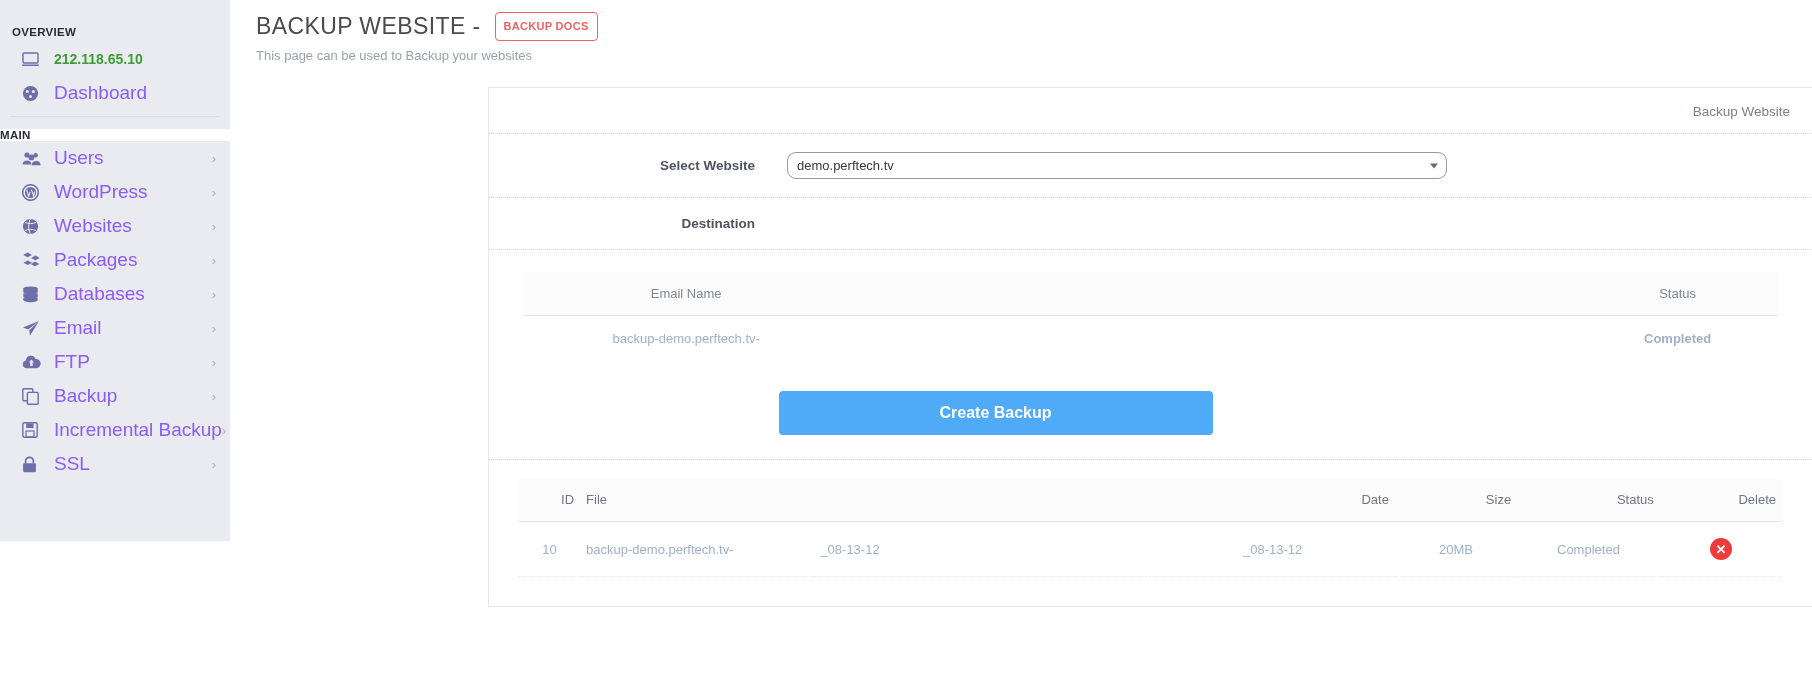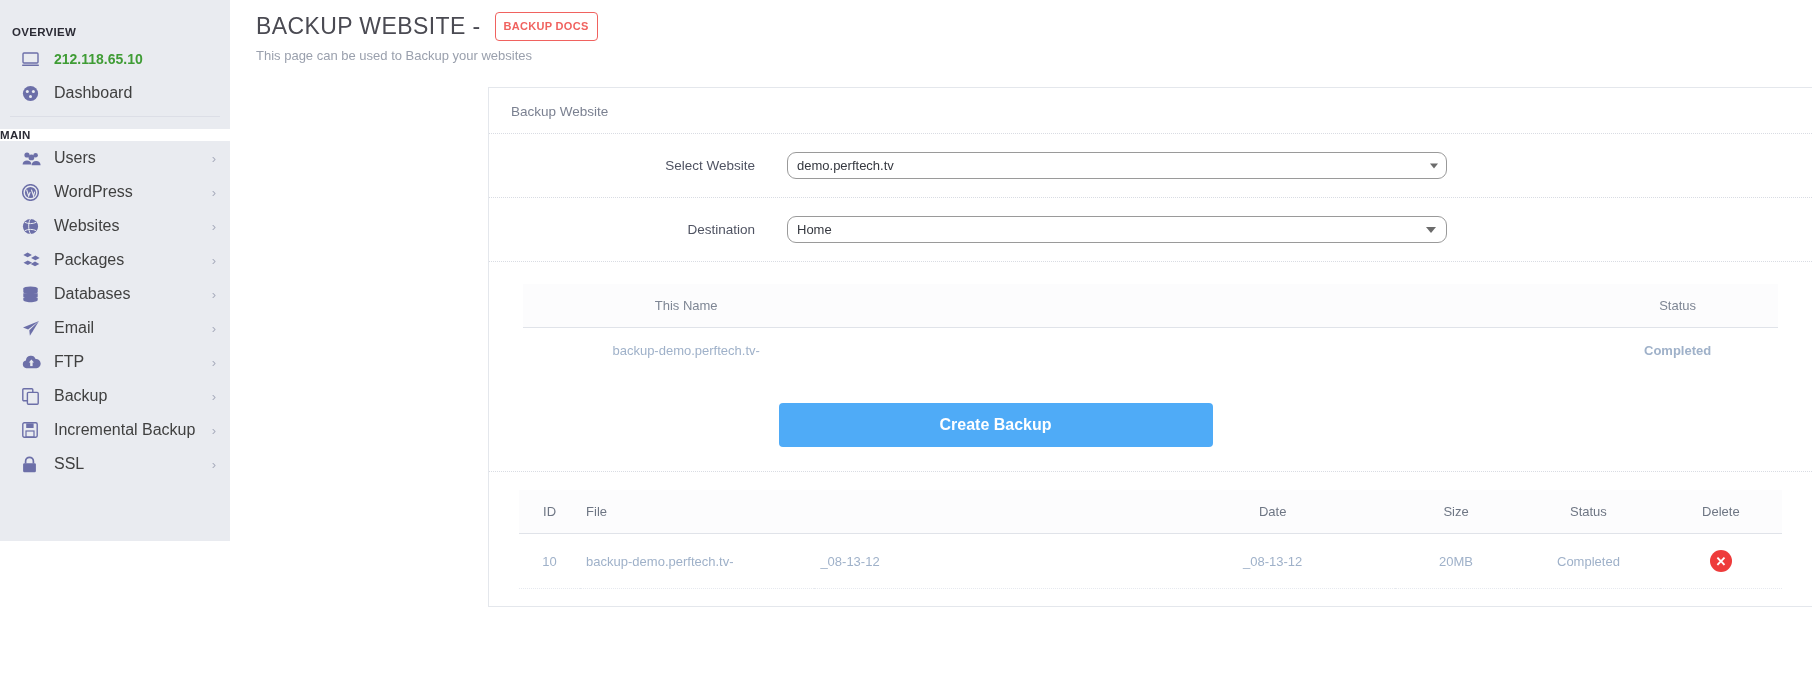--- a/index.html
+++ b/index.html
@@ -45,22 +45,22 @@
     width: 22px;
     height: 20px;
     display: inline-flex;
     align-items: center;
     justify-content: flex-start;
     color: #6c6fa8;
     flex: 0 0 22px;
   }
   .side-item .ico svg { display: block; }
   .side-label {
-    font-size: 16px;
-    color: #404040;
+    font-size: 19px;
+    color: #8b5cf6;
     margin-left: 10px;
     white-space: nowrap;
   }
   .side-item.ip .side-label {
     color: #3f9c35;
     font-weight: bold;
     font-size: 14px;
   }
   .chev {
     margin-left: auto;
@@ -112,33 +112,34 @@
     border: 1px solid #e4e7ec;
     border-right: none;
     background: #fff;
     min-height: 520px;
   }
   .card-head {
     padding: 16px 22px 14px 22px;
     font-size: 13.5px;
     color: #7b8191;
     border-bottom: 1px dotted #d9dce3;
+    text-align: right;
   }
   .form-row {
     display: flex;
     align-items: center;
     padding: 18px 0 18px 0;
     border-bottom: 1px dotted #d9dce3;
   }
   .form-label {
     width: 298px;
     text-align: right;
     padding-right: 32px;
     font-size: 13.5px;
-    font-weight: normal;
+    font-weight: bold;
     color: #4f5362;
     white-space: nowrap;
   }
   .select-box {
     position: relative;
     width: 660px;
     height: 27px;
     border: 1px solid #9a9a9a;
     border-radius: 9px;
     background: #fff;
@@ -201,21 +202,21 @@
 
   .bottom-table-wrap { padding: 18px 30px 0 30px; }
   table.b { width: 100%; border-collapse: collapse; }
   table.b th {
     font-weight: normal;
     font-size: 13px;
     color: #6e7684;
     padding: 14px 6px;
     border-bottom: 1px solid #e0e3e9;
     background: #fcfcfd;
-    text-align: center;
+    text-align: right;
   }
   table.b td {
     font-size: 13px;
     color: #9fb1c9;
     padding: 16px 6px;
     text-align: center;
     border-bottom: 1px dotted #e6e9ef;
   }
   .del-btn {
     width: 22px; height: 22px;
@@ -408,31 +409,27 @@
       <div class="form-row">
         <div class="form-label">Select Website</div>
         <div class="select-box">
           <span>demo.perftech.tv</span>
           <span class="caret2"></span>
         </div>
       </div>
 
       <div class="form-row">
         <div class="form-label">Destination</div>
-        <div class="select-box native">
-          <span>Home</span>
-          <span class="caret2"></span>
-        </div>
       </div>
 
       <div class="inner-table-wrap">
         <table class="t">
           <thead>
             <tr>
-              <th style="width:26%">This Name</th>
+              <th style="width:26%">Email Name</th>
               <th style="width:58%"></th>
               <th style="width:16%">Status</th>
             </tr>
           </thead>
           <tbody>
             <tr>
               <td>backup-demo.perftech.tv-</td>
               <td></td>
               <td class="status-red">Completed</td>
             </tr>

